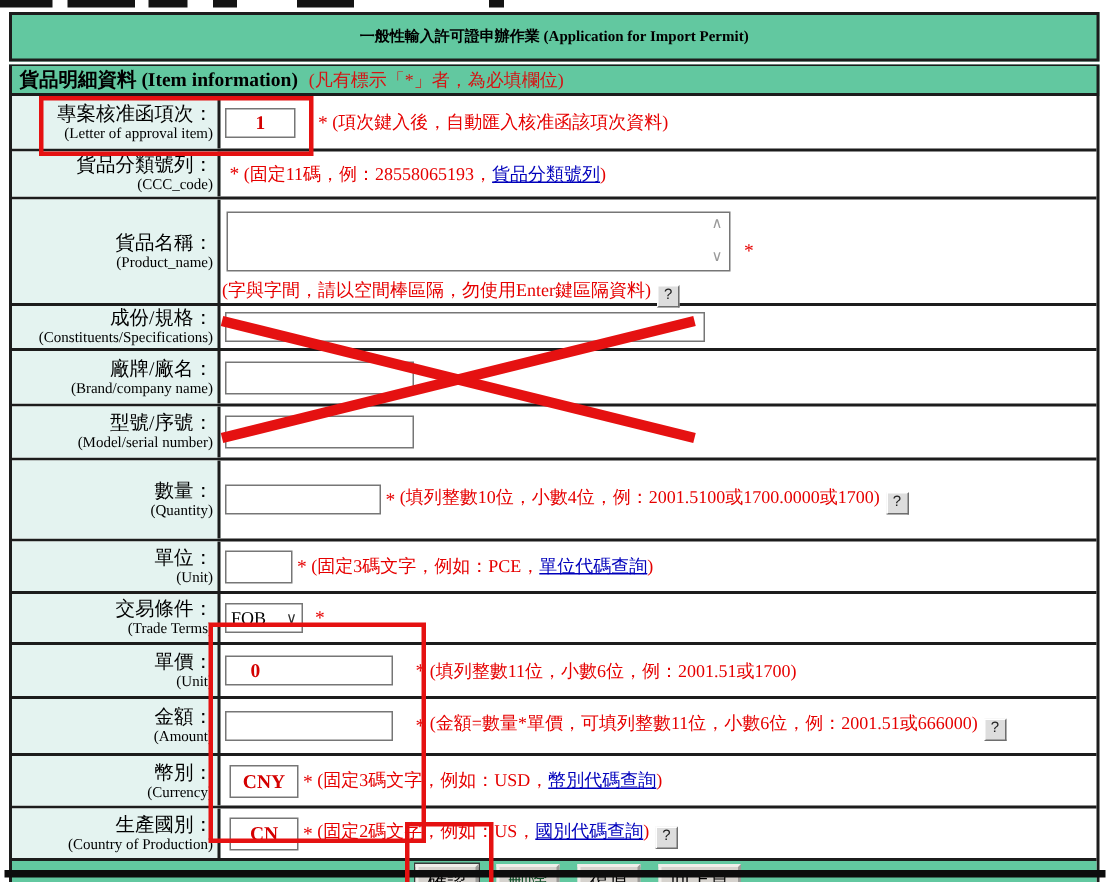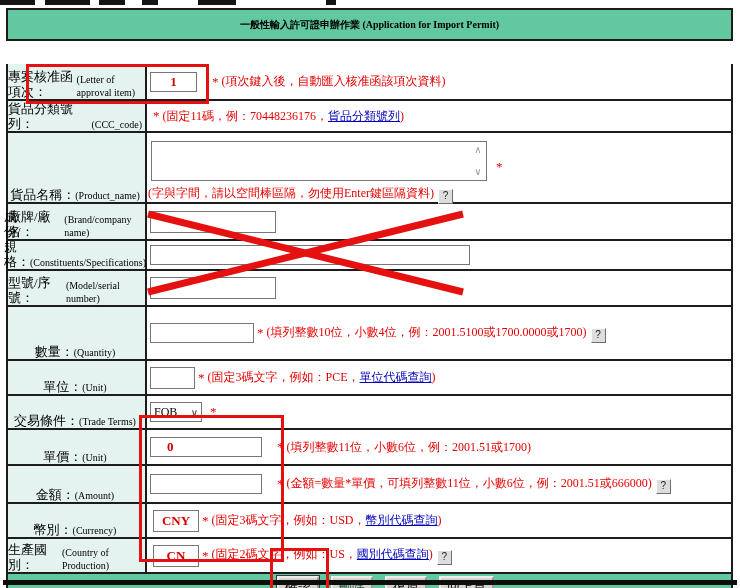--- a/index.html
+++ b/index.html
@@ -12,21 +12,21 @@
   .bar-title{top:8px;height:33px;border-bottom-width:2px;text-align:center;
              font-weight:bold;font-size:10px;line-height:30px;}
   .bar-info{top:43px;height:21px;font-weight:bold;font-size:13px;line-height:18px;
             padding-left:5px;border-top-width:1px;}
   .req-note{font-weight:normal;color:#d41414;font-size:12px;margin-left:4px;}
   
   .tbl{position:absolute;left:6px;top:64px;width:727px;box-sizing:border-box;
        border-left:2px solid #1c1c1c;border-right:2px solid #1c1c1c;background:#fff;}
   .row{display:flex;box-sizing:border-box;border-bottom:2px solid #1c1c1c;}
   .lbl{width:139px;box-sizing:border-box;background:#e4f3f0;border-right:2px solid #1c1c1c;
-       display:flex;flex-direction:row;justify-content:center;align-items:flex-end;
+       display:flex;flex-direction:column;justify-content:center;align-items:flex-end;
        padding-right:3px;}
   .lbl .zh{font-size:13px;line-height:15px;}
   .lbl .en{font-size:10px;line-height:13px;}
   .ct{flex:1;position:relative;display:flex;align-items:center;padding-left:3px;
       font-size:12px;}
   .inp{box-sizing:border-box;height:20px;border:1px solid #767676;background:#fff;
        font-family:inherit;font-size:13px;padding:0 2px;}
   .inp.redval{color:#d40000;font-weight:bold;text-align:center;}
   .star{color:#e60000;font-size:13px;margin:0 3px;}
   .note{color:#e60000;font-size:12px;white-space:nowrap;}
@@ -74,20 +74,24 @@
 
   <div class="tm" style="left:0;width:35px"></div>
   <div class="tm" style="left:45px;width:45px"></div>
   <div class="tm" style="left:99px;width:26px"></div>
   <div class="tm" style="left:142px;width:16px"></div>
   <div class="tm" style="left:198px;width:38px"></div>
   <div class="tm" style="left:326px;width:10px"></div>
 
   <div class="bar bar-title">一般性輸入許可證申辦作業 (Application for Import Permit)</div>
 
+  <div class="bar bar-info">
+    <span>貨品明細資料 (Item information)</span>
+    <span class="req-note">(凡有標示「*」者，為必填欄位)</span>
+  </div>
 
   <div class="tbl">
 
     <div class="row" style="height:37px">
       <div class="lbl">
         <span class="zh">專案核准函項次：</span>
         <span class="en">(Letter of approval item)</span>
       </div>
       <div class="ct">
         <input class="inp redval" style="width: 47px;" value="1">
@@ -96,56 +100,56 @@
       </div>
     </div>
 
     <div class="row" style="height:32px">
       <div class="lbl">
         <span class="zh">貨品分類號列：</span>
         <span class="en">(CCC_code)</span>
       </div>
       <div class="ct">
         <span class="star">*</span>
-        <span class="note"><span>(固定11碼，例：70448236176，</span><span class="lnk">貨品分類號列</span><span>)</span></span>
+        <span class="note"><span>(固定11碼，例：28558065193，</span><span class="lnk">貨品分類號列</span><span>)</span></span>
       </div>
     </div>
 
     <div class="row" style="height:71px">
       <div class="lbl">
         <span class="zh">貨品名稱：</span>
         <span class="en">(Product_name)</span>
       </div>
       <div class="ct">
         <div class="ta">
           <span class="sa up">∧</span>
           <span class="sa dn">∨</span>
         </div>
         <span class="star ta-star">*</span>
         <span class="note ta-note"><span>(字與字間，請以空間棒區隔，勿使用Enter鍵區隔資料)</span><span class="help">?</span></span>
       </div>
     </div>
 
+    <div class="row" style="height:30px">
+      <div class="lbl">
+        <span class="zh">成份/規格：</span>
+        <span class="en">(Constituents/Specifications)</span>
+      </div>
+      <div class="ct">
+        <input class="inp" style="width: 320px;" value="">
+      </div>
+    </div>
+
     <div class="row" style="height:37px">
       <div class="lbl">
         <span class="zh">廠牌/廠名：</span>
         <span class="en">(Brand/company name)</span>
       </div>
       <div class="ct">
         <input class="inp" style="width: 126px; height: 22px;" value="">
-      </div>
-    </div>
-
-    <div class="row" style="height:30px">
-      <div class="lbl">
-        <span class="zh">成份/規格：</span>
-        <span class="en">(Constituents/Specifications)</span>
-      </div>
-      <div class="ct">
-        <input class="inp" style="width: 320px;" value="">
       </div>
     </div>
 
     <div class="row" style="height:36px">
       <div class="lbl">
         <span class="zh">型號/序號：</span>
         <span class="en">(Model/serial number)</span>
       </div>
       <div class="ct">
         <input class="inp" style="width: 126px; height: 22px;" value="">

